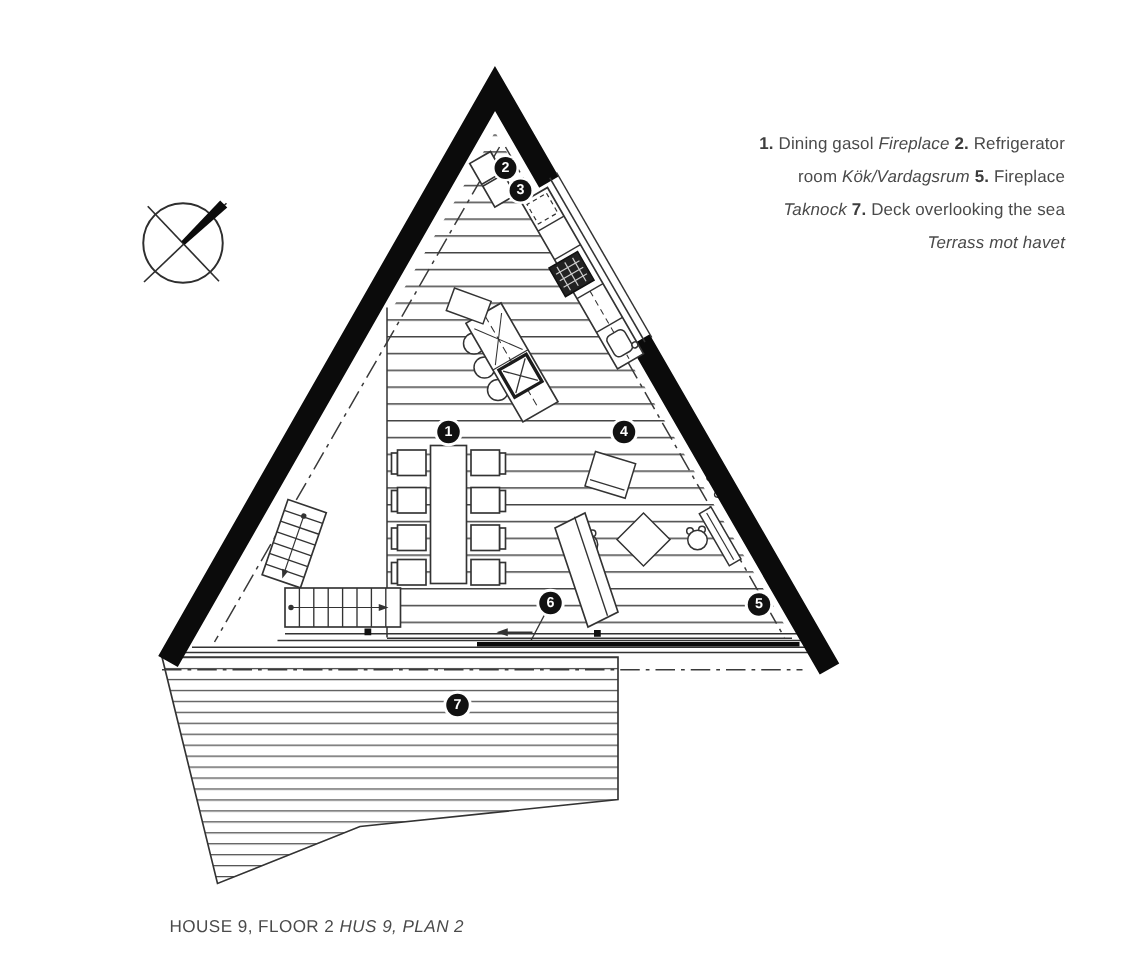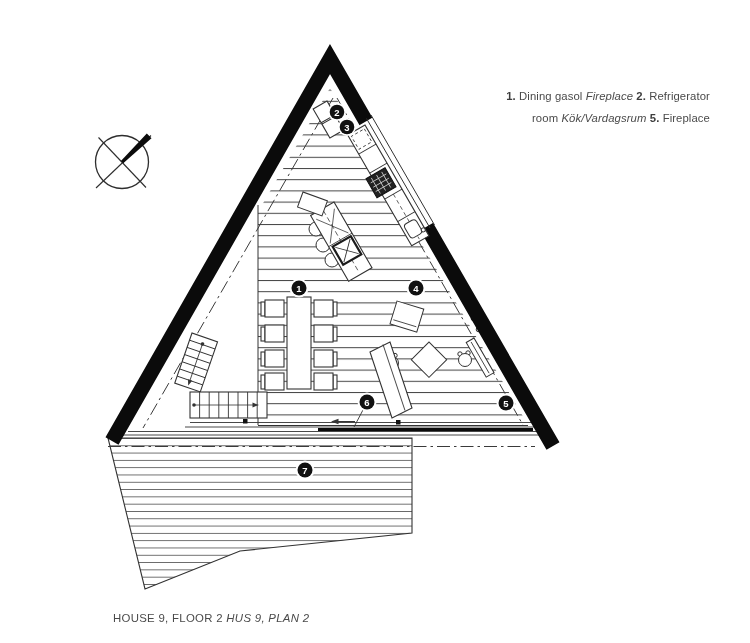--- a/index.html
+++ b/index.html
@@ -243,19 +243,21 @@
   <g>
     <circle cx="305" cy="470" r="9.5" fill="#fff"></circle>
         <circle cx="305" cy="470" r="7.5" fill="#111"></circle>
     <text class="badge-num" x="305" y="470" text-anchor="middle" dominant-baseline="central">7</text>
   </g>
 </svg>
 
 <div class="legend">
   <div class="lg-line"><span class="b">1. </span><span>Dining gasol </span><span class="i">Fireplace </span><span class="b">2. </span><span>Refrigerator</span></div>
   <div class="lg-line"><span>room </span><span class="i">Kök/Vardagsrum </span><span class="b">5. </span><span>Fireplace</span></div>
+  <div class="lg-line"><span class="i">Taknock </span><span class="b">7. </span><span>Deck overlooking the sea</span></div>
+  <div class="lg-line"><span class="i">Terrass mot havet</span></div>
 </div>
 
 <div class="caption">
   <span>HOUSE 9, FLOOR 2 </span><span class="i">HUS 9, PLAN 2</span>
 </div>
 
 </div>
 
 </body></html>

